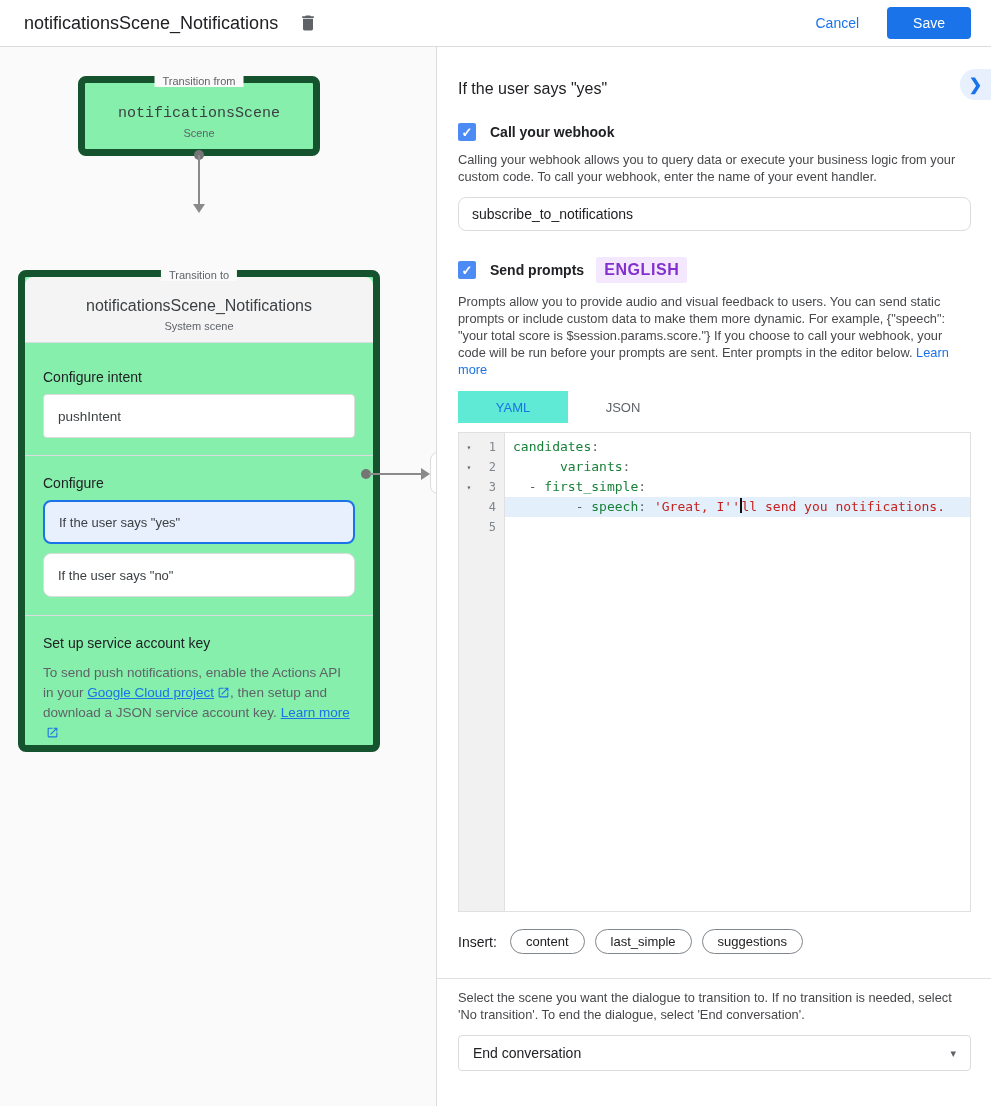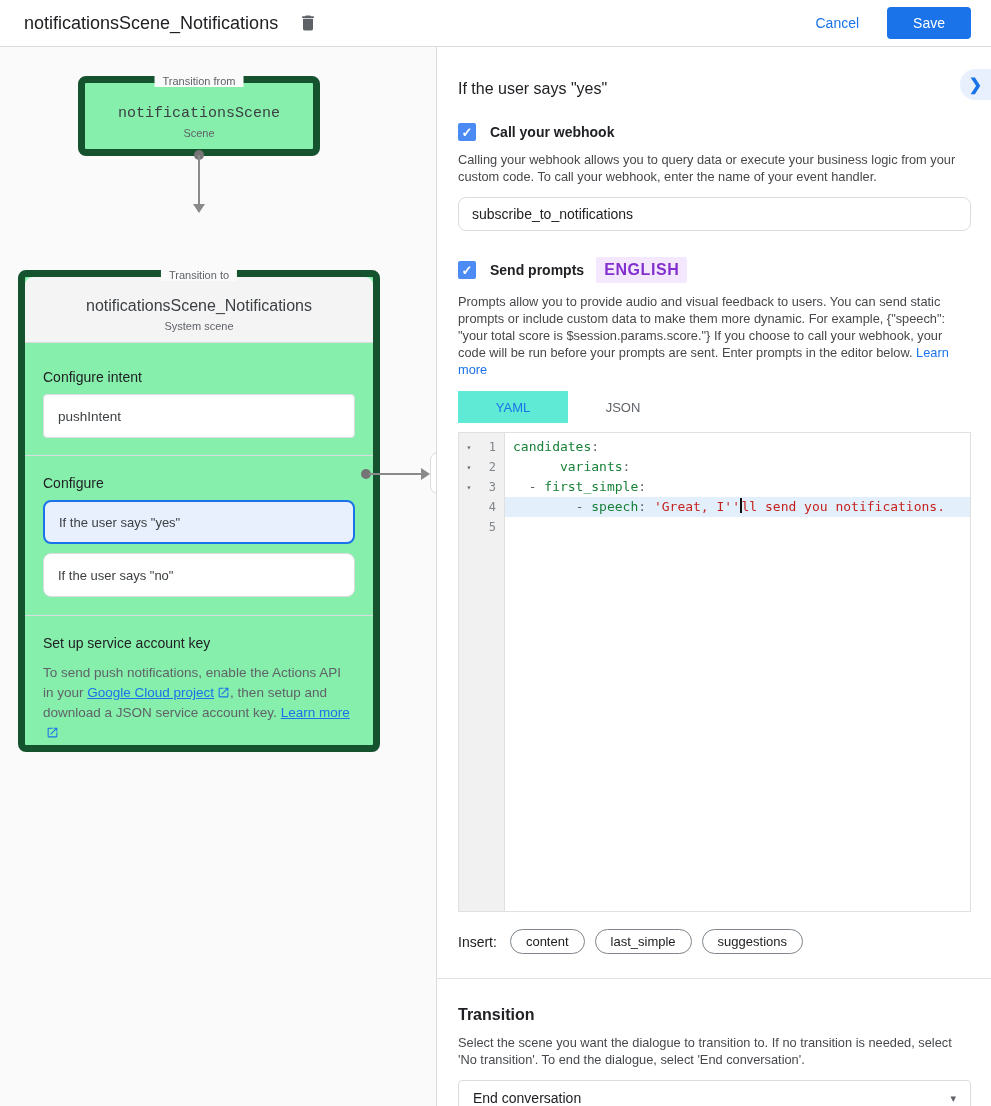--- a/index.html
+++ b/index.html
@@ -258,21 +258,20 @@
 
     <div class="insert-row pad">
       <span class="insert-label">Insert:</span>
       <button class="chip">content</button>
       <button class="chip">last_simple</button>
       <button class="chip">suggestions</button>
     </div>
 
     <div class="panel-divider"></div>
 
-    <h2 class="transition-heading pad">Transition</h2>
     <p class="desc pad">Select the scene you want the dialogue to transition to. If no transition is needed, select 'No transition'. To end the dialogue, select 'End conversation'.</p>
 
     <div class="pad">
       <div class="select-box">
         <span class="select-value">End conversation</span>
         <span class="select-caret">▾</span>
       </div>
     </div>
 
   </section>

